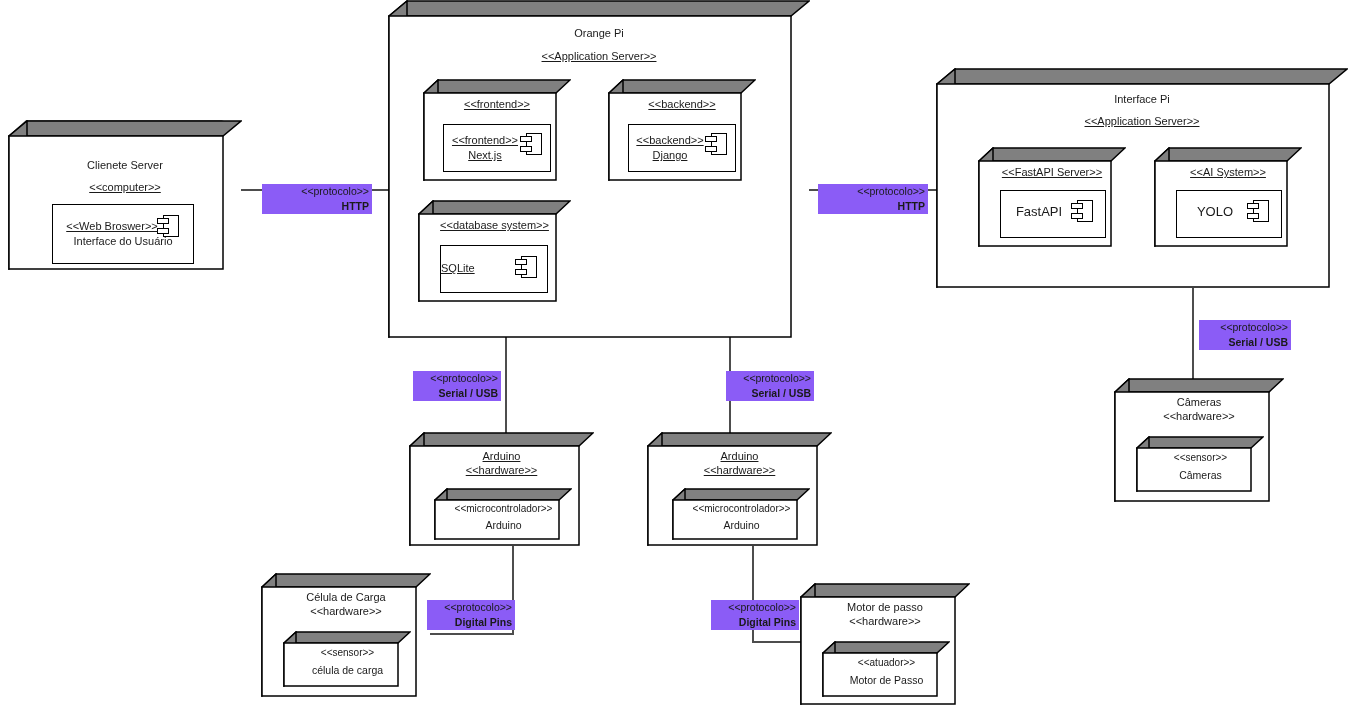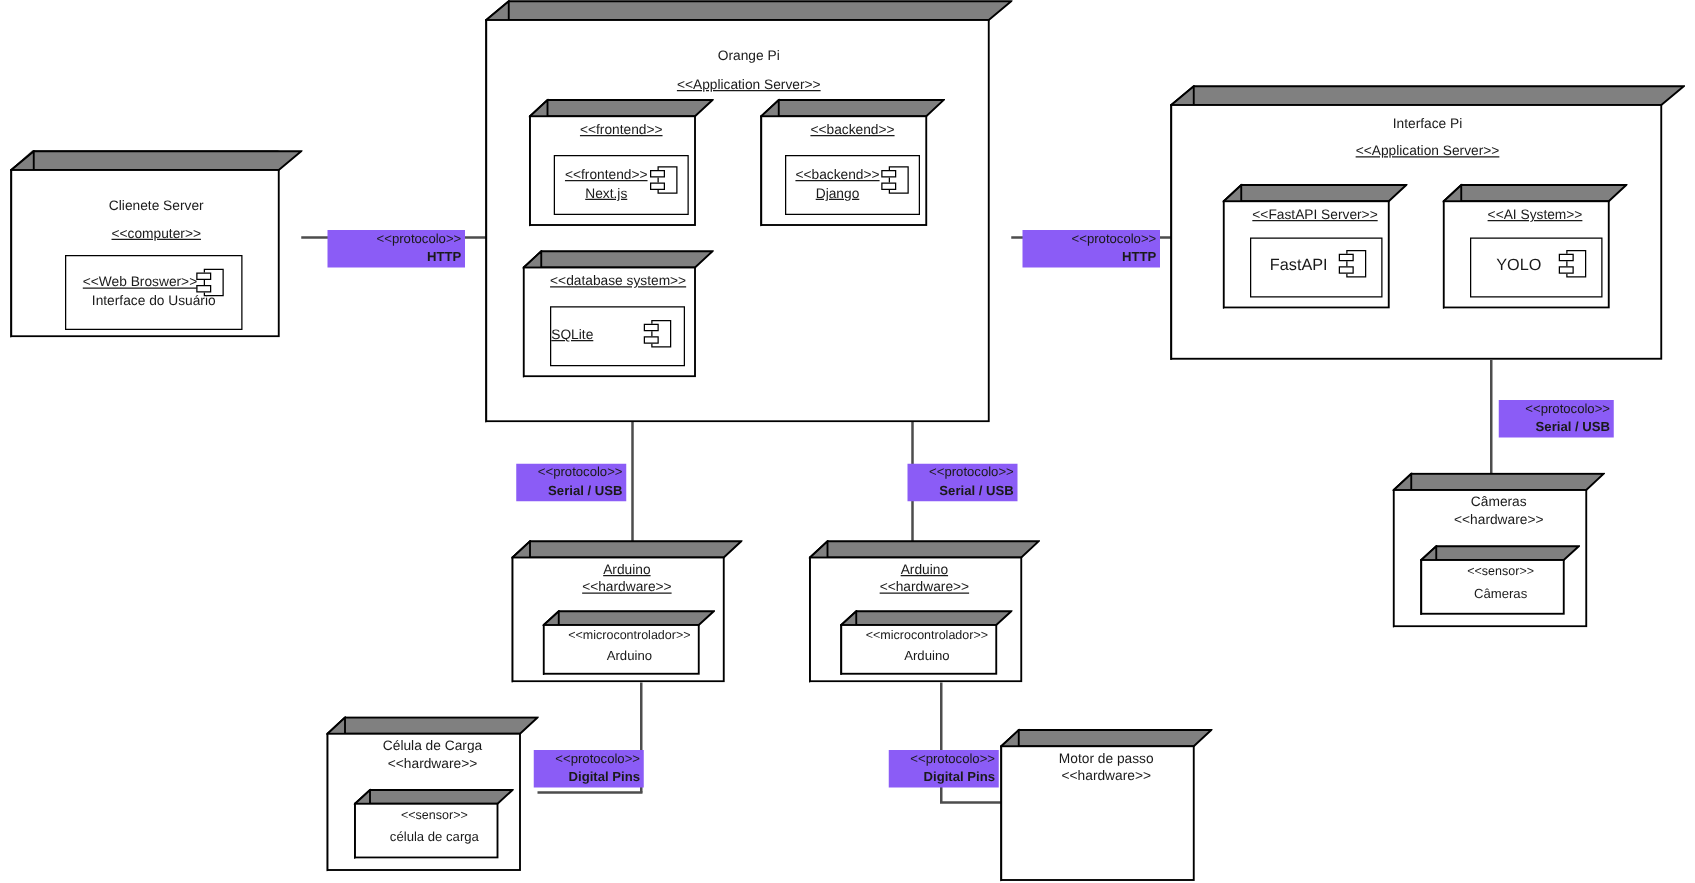--- a/index.html
+++ b/index.html
@@ -126,21 +126,21 @@
       </div>
     </div>
   </div>
 
   <div style="position:absolute; left:388px; top:0px; width:422px; height:338px;">
     <svg width="422" height="338" style="position:absolute; left:0; top:0; z-index:2;">
       <polygon points="1,16 19,1 421,1 403,16" fill="#808080" stroke="#000" stroke-width="1.5"></polygon>
       <polygon points="1,16 19,1 19,322 1,337" fill="#808080" stroke="#000" stroke-width="1.5"></polygon>
       <rect x="1" y="16" width="402" height="321" fill="#ffffff" stroke="#000" stroke-width="1.5"></rect>
     </svg>
-    <div style="position:absolute; left:20px; top:18px; width:382px; z-index:4; text-align:center; padding-top:20px;">
+    <div style="position:absolute; left:20px; top:18px; width:382px; z-index:4; text-align:center; padding-top:8px;">
       <div class="node-label">Orange Pi</div>
       <div class="node-label u" style="margin-top:9px;">&lt;&lt;Application Server&gt;&gt;</div>
     </div>
 
     <div style="position:absolute; left:35px; top:79px; width:148px; height:102px; z-index:5;">
       <svg width="148" height="102" style="position:absolute; left:0; top:0;">
         <polygon points="1,14 15,1 147,1 133,14" fill="#808080" stroke="#000" stroke-width="1.5"></polygon>
         <polygon points="1,14 15,1 15,88 1,101" fill="#808080" stroke="#000" stroke-width="1.5"></polygon>
         <rect x="1" y="14" width="132" height="87" fill="#ffffff" stroke="#000" stroke-width="1.5"></rect>
       </svg>
@@ -364,20 +364,31 @@
   <div style="position:absolute; left:800px; top:583px; width:170px; height:122px;">
     <svg width="170" height="122" style="position:absolute; left:0; top:0; z-index:2;">
       <polygon points="1,14 15,1 169,1 155,14" fill="#808080" stroke="#000" stroke-width="1.5"></polygon>
       <polygon points="1,14 15,1 15,108 1,121" fill="#808080" stroke="#000" stroke-width="1.5"></polygon>
       <rect x="1" y="14" width="154" height="107" fill="#ffffff" stroke="#000" stroke-width="1.5"></rect>
     </svg>
     <div style="position:absolute; left:16px; top:17px; width:138px; z-index:4; text-align:center;">
       <div class="node-label">Motor de passo</div>
       <div class="node-label">&lt;&lt;hardware&gt;&gt;</div>
     </div>
+    <div style="position:absolute; left:22px; top:58px; width:128px; height:56px; z-index:5;">
+      <svg width="128" height="56" style="position:absolute; left:0; top:0;">
+        <polygon points="1,12 13,1 127,1 115,12" fill="#808080" stroke="#000" stroke-width="1.5"></polygon>
+        <polygon points="1,12 13,1 13,44 1,55" fill="#808080" stroke="#000" stroke-width="1.5"></polygon>
+        <rect x="1" y="12" width="114" height="43" fill="#ffffff" stroke="#000" stroke-width="1.5"></rect>
+      </svg>
+      <div style="position:absolute; left:14px; top:15px; width:101px; text-align:center;">
+        <div class="node-label" style="font-size:10px;">&lt;&lt;atuador&gt;&gt;</div>
+        <div class="node-label" style="font-size:10.5px; margin-top:3px;">Motor de Passo</div>
+      </div>
+    </div>
   </div>
 
   <div class="conn-label" style="left:262px; top:184px; width:110px;">
     <div class="proto">&lt;&lt;protocolo&gt;&gt;</div>
     <div class="val">HTTP</div>
   </div>
 
   <div class="conn-label" style="left:818px; top:184px; width:110px;">
     <div class="proto">&lt;&lt;protocolo&gt;&gt;</div>
     <div class="val">HTTP</div>

